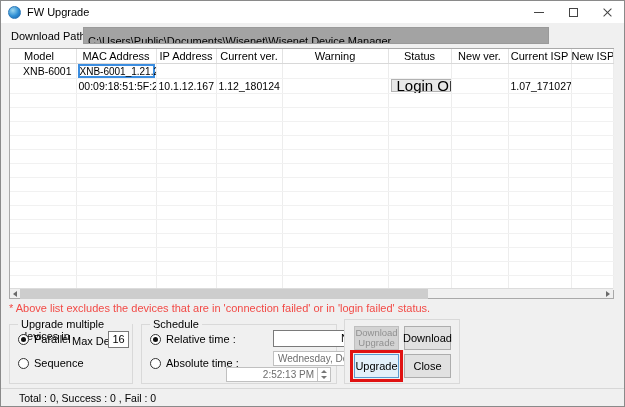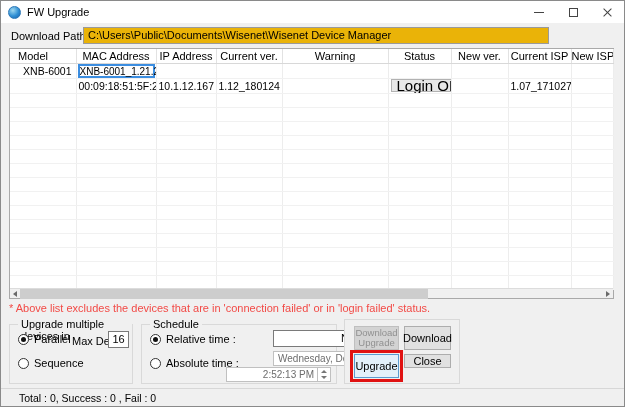--- a/index.html
+++ b/index.html
@@ -19,28 +19,28 @@
   .win-btn { width:34px; height:22px; display:flex; align-items:center; justify-content:center; }
   .glyph-min { width:10px; height:1px; background:#444; }
   .glyph-max { width:9px; height:9px; border:1px solid #444; }
   .glyph-close { position:relative; width:11px; height:11px; }
   .glyph-close::before,.glyph-close::after { content:""; position:absolute; left:5px; top:0; width:1px; height:11px; background:#444; }
   .glyph-close::before { transform:rotate(45deg); }
   .glyph-close::after { transform:rotate(-45deg); }
   
   .path-row { position:absolute; left:0; top:26px; width:100%; height:17px; }
   .path-label { position:absolute; left:10px; top:3px; }
-  .path-input { position:absolute; left:82px; top:0; width:466px; height:17px; background:#eab308;
-    border:1px solid #9a9a9a; font-size:11px; line-height:15px; padding:0 4px; color:#000;
+  .path-input { position:absolute; left:82px; top:0; width:466px; height:17px; background:#a3a3a3;
+    border:1px solid #9a9a9a; font-size:11px; line-height:15px; padding:6px 4px; color:#000;
     white-space:nowrap; overflow:hidden; }
   
   .grid-wrap { position:absolute; left:8px; top:47px; width:605px; height:251px; background:#fff; border:1px solid #a9a9a9; }
   table { border-collapse:collapse; table-layout:fixed; width:603px; }
   th { font-weight:normal; font-size:11px; height:14px; border-right:1px solid #e2e2e2; border-bottom:1px solid #d8d8d8; text-align:center; overflow:hidden; white-space:nowrap; background:#fff; }
-  th.col-model { text-align:left; padding-left:8px; }
+  th.col-model { text-align:left; padding-left:14px; }
   td { height:14px; font-size:10.5px; border-right:1px solid #ededed; border-bottom:1px solid #f1f1f1; text-align:center; overflow:hidden; white-space:nowrap; padding:0 2px; }
   td.cell-model { text-align:right; padding-right:4px; }
   .fw-cell { display:block; margin:0 1px; border:2px solid var(--selected_cell_border); background:#fdfdfd;
     font-size:10px; line-height:10px; height:14px; padding-top:1px; }
   .status-chip { display:inline-block; background:#e8e8e8; border:1px solid #b2b2b2; font-size:15px;
     line-height:11px; padding:0 5px; height:13px; }
   
   .hscroll { position:absolute; left:0; bottom:0; width:603px; height:10px; background:#f0f0f0; border-top:1px solid #dcdcdc; }
   .hs-arrow { position:absolute; top:0; width:10px; height:10px; display:flex; align-items:center; justify-content:center; }
   .hs-left { left:0; } .hs-right { right:0; }
@@ -68,21 +68,21 @@
   .spinbox { position:absolute; border:1px solid #c0c0c0; background:#fff; color:#6d6d6d; font-size:11px; padding:0 16px 0 4px; }
   .spinner { position:absolute; right:0; top:0; bottom:0; width:13px; border-left:1px solid #c0c0c0; display:flex; flex-direction:column; }
   .spin-up,.spin-down { flex:1; display:flex; align-items:center; justify-content:center; }
   .spin-up::after { content:""; width:0; height:0; border-left:3px solid transparent; border-right:3px solid transparent; border-bottom:3px solid #777; }
   .spin-down::after { content:""; width:0; height:0; border-left:3px solid transparent; border-right:3px solid transparent; border-top:3px solid #777; }
   
   .btn { position:absolute; background:#e1e1e1; border:1px solid #adadad; font-size:11px; display:flex; align-items:center; justify-content:center; text-align:center; font-family:"Liberation Sans",sans-serif; }
   .btn-download-upgrade { left:9px; top:6px; width:45px; height:24px; background:#d3d3d3; border-color:#bfbfbf; color:#909090; font-size:9.5px; line-height:10px; }
   .btn-download { left:59px; top:6px; width:47px; height:24px; }
   .btn-upgrade { left:9px; top:34px; width:45px; height:24px; background:var(--upgrade_btn_bg); border-color:var(--upgrade_btn_border); }
-  .btn-close { left:59px; top:34px; width:47px; height:14px; }
+  .btn-close { left:59px; top:34px; width:47px; height:24px; }
   .red-box { position:absolute; left:5px; top:30px; width:53px; height:32px; border:3px solid var(--accent_red); pointer-events:none; }
   
   .statusbar { position:absolute; left:0; bottom:0; width:100%; height:18px; border-top:1px solid #d7d7d7; background:#f0f0f0; }
   .statusbar span { position:absolute; left:6px; top:3px; font-size:10.5px;margin-left:12px; }
   label, .lbl { font-size:11px; }
 </style>
 </head>
 <body>
 
 <div class="window">

